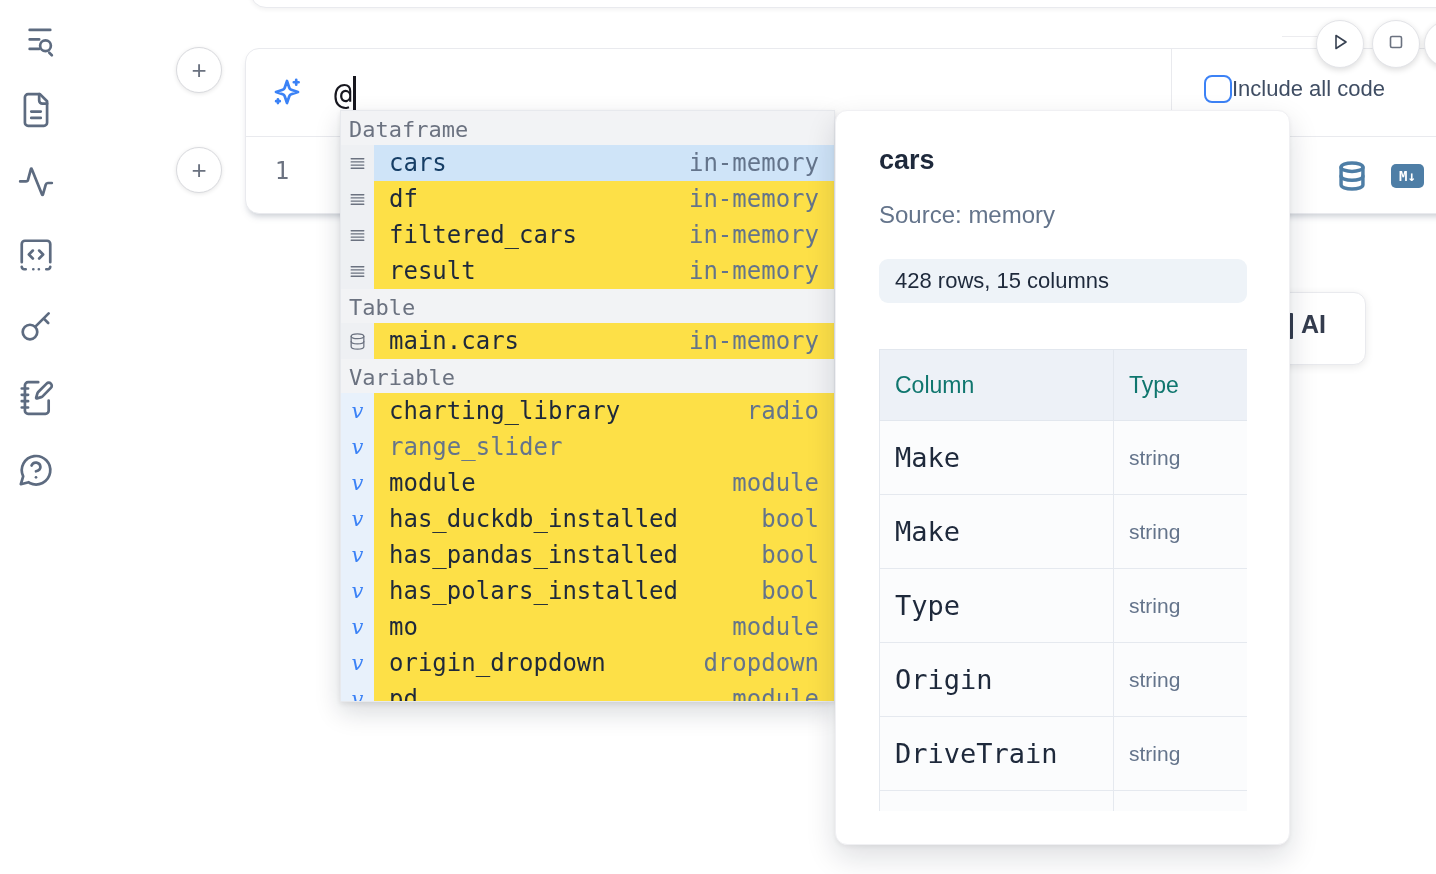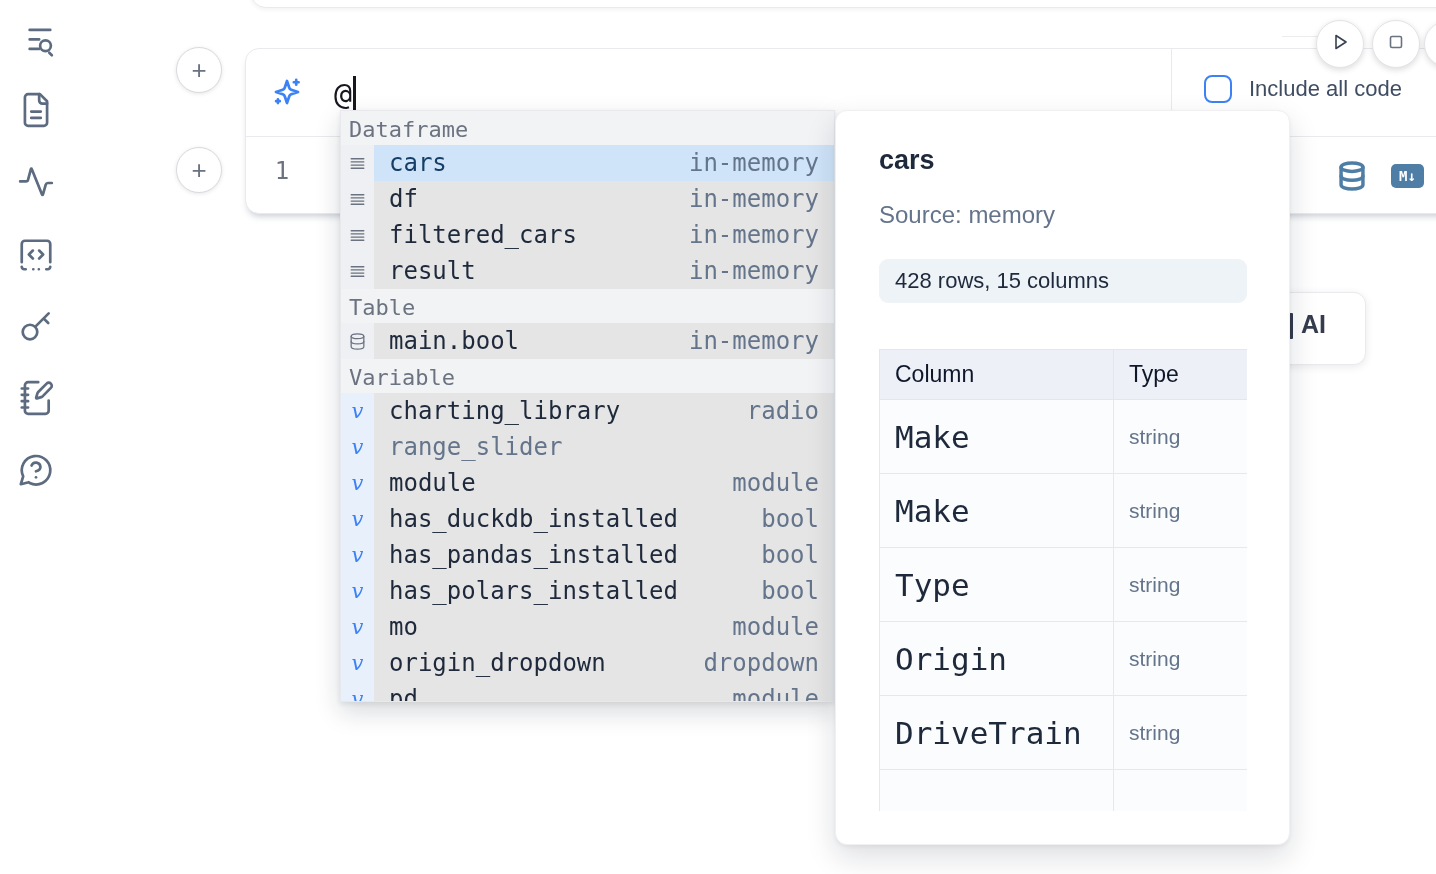--- a/index.html
+++ b/index.html
@@ -37,21 +37,21 @@
                box-shadow:0 5px 7px -3px rgba(90,100,120,.35); z-index:2; }
   .prompt-row { position:absolute; left:0; right:0; top:0; height:87px; }
   .sparkle { position:absolute; left:24px; top:26px; width:34px; height:34px; }
   .sparkle svg { width:34px; height:34px; stroke:#3b82f6; fill:none; stroke-width:1.9;
                  stroke-linecap:round; stroke-linejoin:round; }
   .prompt-input { position:absolute; left:88px; top:22px; height:44px; display:flex; align-items:center;
                   font-family:"DejaVu Sans Mono", monospace; font-size:30px; color:#17171f; cursor:text; }
   .caret { display:inline-block; width:2.5px; height:34px; background:#17171f; margin-left:1px; }
   .v-div { position:absolute; left:925px; top:0; width:1px; height:87px; background:#e9eaee; }
   .h-div { position:absolute; left:0; right:0; top:87px; height:1px; background:#e9eaee; }
-  .include-wrap { position:absolute; left:958px; top:26px; display:flex; align-items:center; gap:17px; }
+  .include-wrap { position:absolute; left:958px; top:26px; display:flex; align-items:center; gap:0; }
   .cb { appearance:none; -webkit-appearance:none; width:28px; height:28px; border:2.5px solid #3c82f6;
         border-radius:8px; background:#fff; cursor:pointer; }
   .include-label { font-size:22px; color:#3f4d63; cursor:pointer; }
   .code-row { position:absolute; left:0; right:0; top:88px; height:78px; }
   .line-no { position:absolute; left:24px; top:20px; width:24px; text-align:center;
              font-family:"DejaVu Sans Mono", monospace; font-size:24px; color:#6b7280; }
   .out-db { position:absolute; left:1090px; top:22px; width:32px; height:34px; cursor:pointer; }
   .out-db svg { width:32px; height:34px; stroke:#4e7ea6; fill:none; stroke-width:2.6;
                 stroke-linecap:round; stroke-linejoin:round; }
   .md-badge { position:absolute; left:1145px; top:27px; width:33px; height:24px; background:#4e7ea6;
@@ -60,21 +60,21 @@
               font-family:"DejaVu Sans Mono", monospace; }
 
   
   .ai-card { position:absolute; left:1260px; top:292px; width:106px; height:73px; background:#fff;
              border:1px solid #e9eaee; border-radius:12px; box-shadow:0 2px 8px rgba(0,0,0,.09);
              z-index:5; cursor:pointer; }
   .ai-card .frag-bar { position:absolute; left:28px; top:20px; width:4px; height:26px; background:#343c4e; border-radius:1px; }
   .ai-card .ai-label { position:absolute; left:40px; top:17px; font-size:25px; font-weight:bold; color:#343c4e; }
 
   
-  .dropdown { position:absolute; left:340px; top:110px; width:495px; height:592px; background:#e5e5e5;
+  .dropdown { position:absolute; left:340px; top:110px; width:495px; height:592px; background:#fde047;
               z-index:10; overflow:hidden; border:1px solid #e7e9ed;
               box-shadow:0 2px 5px rgba(0,0,0,.08), 0 10px 24px rgba(15,23,42,.16);
               font-family:"DejaVu Sans Mono", monospace; }
   .ac-header { height:34px; padding-top:4px; background:#f2f3f5; color:#6b7280; font-size:22px;
                line-height:30px; padding-left:8px; }
   .ac-row { height:36px; display:flex; align-items:stretch; cursor:pointer; }
   .ac-ic { width:33px; flex:0 0 33px; display:flex; align-items:center; justify-content:center; }
   .ic-df { background:#eef0f3; } .ic-var { background:#e8f1fb; }
   .ac-ic svg { width:19px; height:19px; stroke:#6b7280; fill:none; stroke-width:1.6; stroke-linecap:round; }
   .vglyph { font-family:"DejaVu Serif", serif; font-style:italic; font-size:21px; color:#3b82f6; line-height:1; }
@@ -91,24 +91,24 @@
            border-radius:12px; z-index:20; border:1px solid #f0f0f3;
            box-shadow:0 2px 4px rgba(0,0,0,.05), 0 12px 30px rgba(15,23,42,.14); }
   .pp-title { position:absolute; left:43px; top:34px; font-size:27px; font-weight:bold; color:#1e293b; }
   .pp-source { position:absolute; left:43px; top:90px; font-size:24px; color:#64748b; }
   .pp-badge { position:absolute; left:43px; top:148px; width:368px; height:44px; background:#eef3f8;
               border-radius:9px; display:flex; align-items:center; padding-left:16px;
               font-size:22px; color:#1e293b; }
   .pp-tablewrap { position:absolute; left:43px; top:238px; width:368px; height:462px; overflow:hidden; }
   .pp-table { width:368px; border-collapse:collapse; table-layout:fixed; }
   .pp-table col.c1 { width:234px; } .pp-table col.c2 { width:134px; }
-  .pp-table th { height:50px; background:#edf1f7; border:1px solid #e2e7ee; text-align:left;
-                 font-weight:500; font-size:23px; color:#0f172a; padding-left:15px; }
+  .pp-table th { height:71px; background:#edf1f7; border:1px solid #e2e7ee; text-align:left;
+                 font-weight:500; font-size:23px; color:#0f766e; padding-left:15px; }
   .pp-table td { height:74px; background:#fbfcfd; border:1px solid #e5e9ef; padding-left:15px; }
-  .pp-col { font-family:"DejaVu Sans Mono", monospace; font-size:31px; color:#1e293b;text-align:right; }
+  .pp-col { font-family:"DejaVu Sans Mono", monospace; font-size:27px; color:#1e293b;text-align:right; }
   .pp-type { font-size:21px; color:#64748b; }
 </style>
 </head>
 <body>
 
 <div class="screen">
 
   <div class="sidebar" id="sidebar">
       <div class="side-icon" style="top: 22px;"><span><svg viewBox="0 0 24 24">
             <path d="M21 5H8 M14 11H8 M14 17H8"></path>
@@ -255,21 +255,21 @@
       <div class="ac-header">Table</div>
       <div class="ac-row">
         <span class="ac-ic ic-df">
           <svg viewBox="0 0 24 24">
             <ellipse cx="12" cy="5.5" rx="8" ry="3"></ellipse>
             <path d="M4 5.5v13c0 1.66 3.58 3 8 3s8-1.34 8-3v-13"></path>
             <path d="M4 12c0 1.66 3.58 3 8 3s8-1.34 8-3"></path>
           </svg>
         </span>
         <span class="ac-main">
-          <span class="ac-name">main.bool</span>
+          <span class="ac-name">main.cars</span>
           <span class="ac-type">in-memory</span>
         </span>
       </div>
       <div class="ac-header">Variable</div>
       <div class="ac-row">
         <span class="ac-ic ic-var">
           <span class="vglyph">v</span>
         </span>
         <span class="ac-main">
           <span class="ac-name">charting_library</span>

